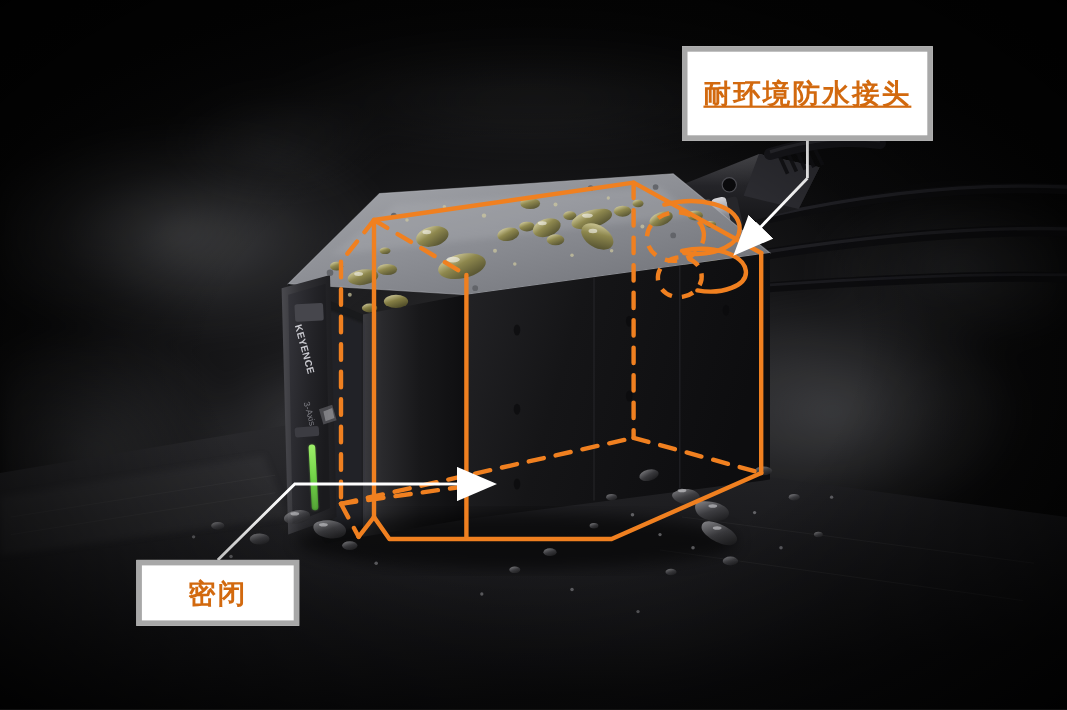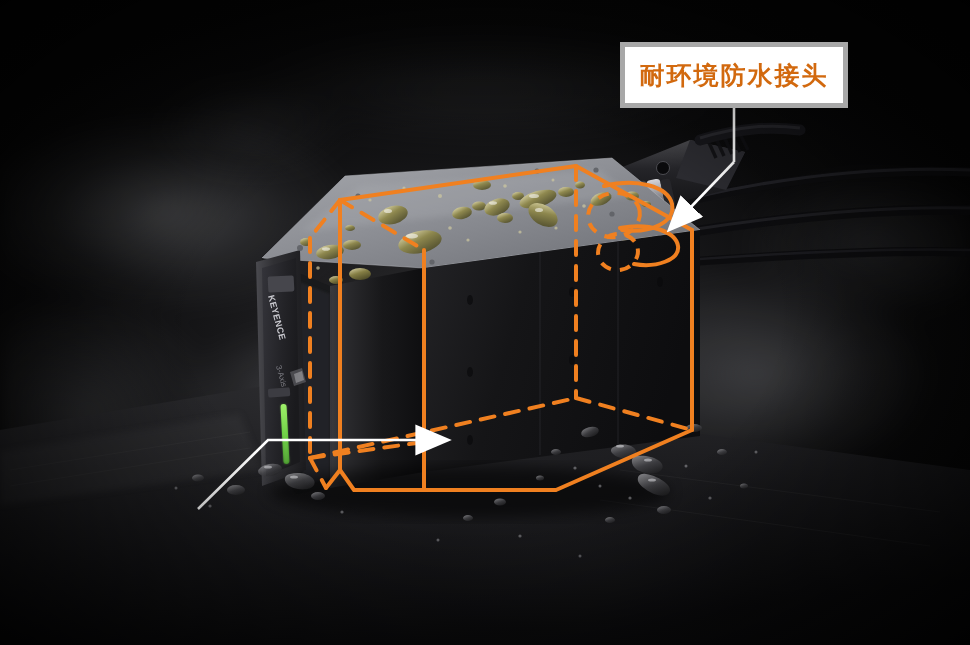--- a/index.html
+++ b/index.html
@@ -56,22 +56,23 @@
     background:#ffffff;
     border:5px solid #a8a8a8;
     box-sizing:border-box;
     display:flex;align-items:center;justify-content:center;
     color:#d2690e;
     font-weight:bold;
     letter-spacing:2px;
     white-space:nowrap;
   }
   #callout-connector{
-    left:620px;top:42px;width:228px;height:66px;
+    left:620px;top:42px;width:228px;height:86px;
     font-size:25px;
+    text-decoration:underline;
   }
   #callout-sealed{
     left:124px;top:509px;width:148px;height:60px;
     font-size:25px;
   }
   .callout-text{pointer-events:none;}
 </style>
 </head>
 <body>
 
@@ -411,14 +412,17 @@
       <path d="M400,440 L418,440" marker-end="url(#arwWhite)"></path>
     </g>
   </svg>
 
   <div class="vignette"></div>
 
   <div id="callout-connector" class="callout">
     <span class="callout-text">耐环境防水接头</span>
   </div>
 
+  <div id="callout-sealed" class="callout">
+    <span class="callout-text">密闭</span>
+  </div>
 
 </div>
 
 </body></html>

